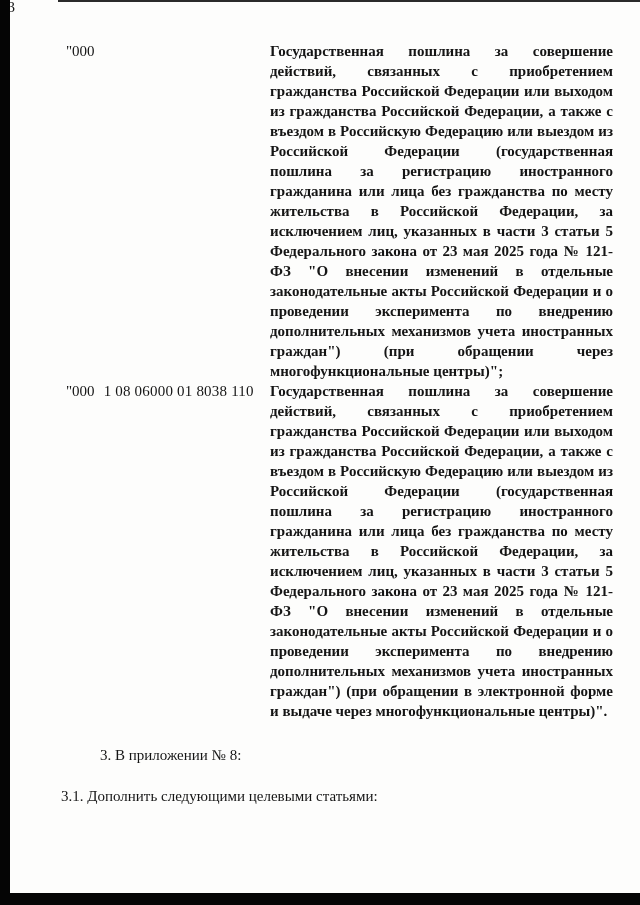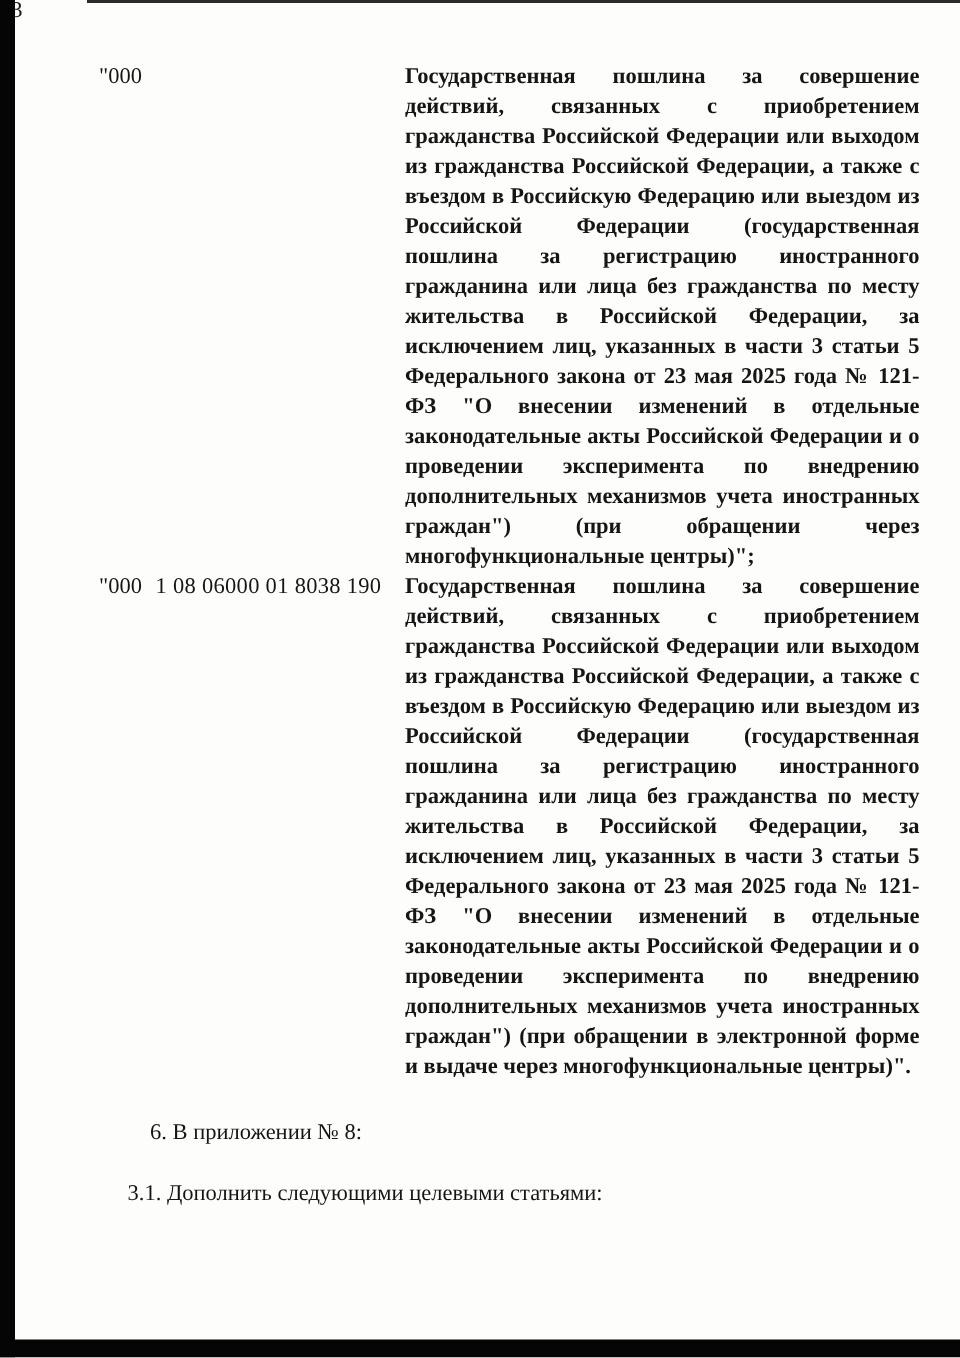--- a/index.html
+++ b/index.html
@@ -73,49 +73,49 @@
     text-justify: inter-word;
     font-weight: bold;
   }
 
   .para {
     margin: 0;
     font-size: 15px;
     line-height: 20px;
   }
   .para-3   { margin-top: 24px; margin-left: 100px; }
-  .para-3-1 { margin-top: 21px; margin-left: 85px; font-family: Liberation Serif, serif; }
+  .para-3-1 { margin-top: 21px; margin-left: 61px; font-family: Liberation Serif, serif; }
 </style>
 </head>
 <body>
 
 <div class="page">
 
   <div class="page-number">13</div>
 
   <div class="entries">
 
     <div class="entry">
       <div class="entry-codes">
         <span class="entry-admin-code">"000</span>
       </div>
       <div class="entry-text">Государственная пошлина за совершение действий, связанных с приобретением гражданства Российской Федерации или выходом из гражданства Российской Федерации, а также с въездом в Российскую Федерацию или выездом из Российской Федерации (государственная пошлина за регистрацию иностранного гражданина или лица без гражданства по месту жительства в Российской Федерации, за исключением лиц, указанных в части 3 статьи 5 Федерального закона от 23 мая 2025 года № 121-ФЗ "О внесении изменений в отдельные законодательные акты Российской Федерации и о проведении эксперимента по внедрению дополнительных механизмов учета иностранных граждан") (при обращении через многофункциональные центры)";</div>
     </div>
 
     <div class="entry">
       <div class="entry-codes">
         <span class="entry-admin-code">"000</span>
-        <span class="entry-budget-code">1 08 06000 01 8038 190</span>
+        <span class="entry-budget-code">1 08 06000 01 8038 110</span>
       </div>
       <div class="entry-text">Государственная пошлина за совершение действий, связанных с приобретением гражданства Российской Федерации или выходом из гражданства Российской Федерации, а также с въездом в Российскую Федерацию или выездом из Российской Федерации (государственная пошлина за регистрацию иностранного гражданина или лица без гражданства по месту жительства в Российской Федерации, за исключением лиц, указанных в части 3 статьи 5 Федерального закона от 23 мая 2025 года № 121-ФЗ "О внесении изменений в отдельные законодательные акты Российской Федерации и о проведении эксперимента по внедрению дополнительных механизмов учета иностранных граждан") (при обращении в электронной форме и выдаче через многофункциональные центры)".</div>
     </div>
 
   </div>
 
-  <p class="para para-3">6. В приложении № 8:</p>
+  <p class="para para-3">3. В приложении № 8:</p>
 
   <p class="para para-3-1">3.1. Дополнить следующими целевыми статьями:</p>
 
 </div>
 
 <div class="scan-edge-top"></div>
 <div class="scan-edge-left"></div>
 <div class="scan-edge-bottom"></div>
 
 </body></html>

